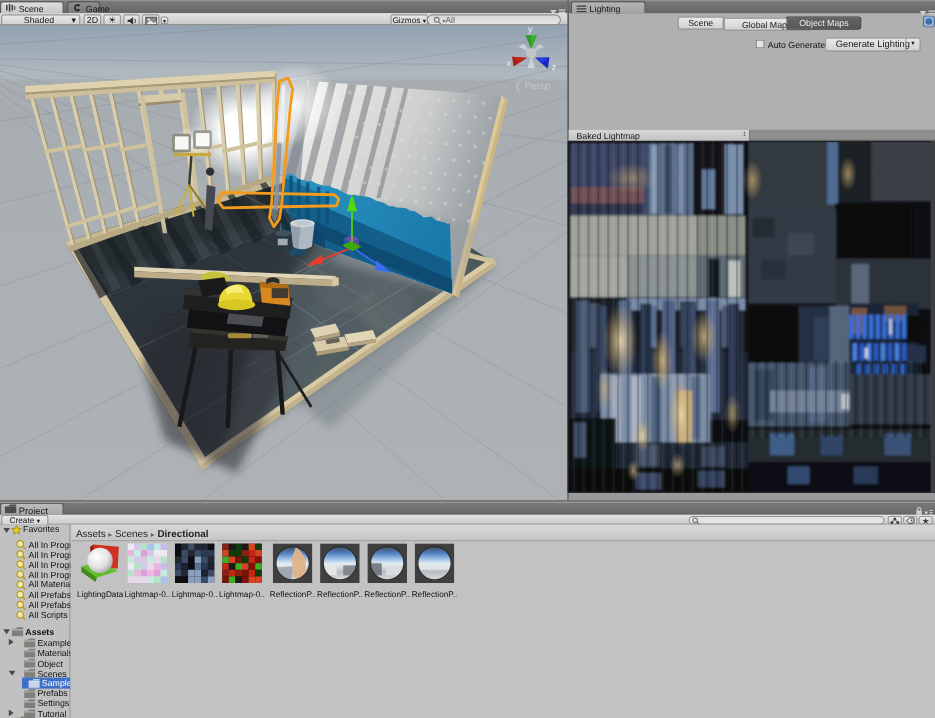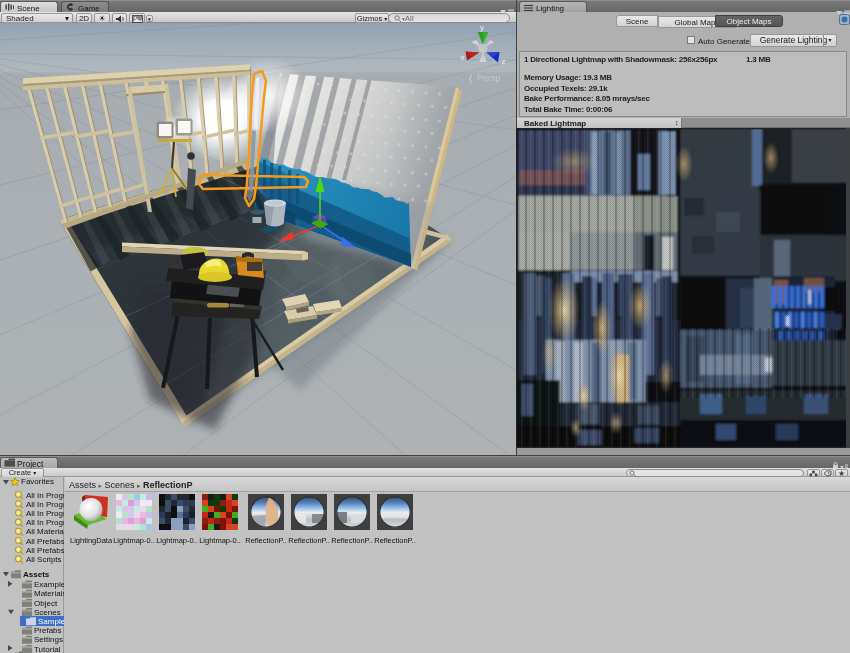--- a/index.html
+++ b/index.html
@@ -9,41 +9,41 @@
 padding:1.5px 4px 0 16px;border:1px solid #5a5a5a;border-bottom:none}
 .btn{position:absolute;background:linear-gradient(#e9e9e9,#d2d2d2);border:1px solid #979797;border-radius:2px;
 font-size:8px;color:#191919;text-align:center;line-height:9px}
 .trow{position:absolute;font-size:8px;color:#111;white-space:nowrap;line-height:9px}
 </style></head>
 <body>
 
 <div class="abs" style="left:0;top:0;width:516px;height:455px;background:#9aa4ae">
   <div class="tabstrip" style="left:0;top:0;width:516px;height:12px"></div>
   <div class="tab" style="left:0;width:58px;background:linear-gradient(#dedede,#c6c6c6)">Scene</div>
-  <div class="tab" style="left:61px;width:48px;background:linear-gradient(#8d8d8d,#7b7b7b);border-color:#555">Game</div>
+  <div class="tab" style="left:61px;width:30px;background:linear-gradient(#8d8d8d,#7b7b7b);border-color:#555">Game</div>
   <svg class="abs" style="left:5px;top:3px" width="9" height="8">
       <g fill="#3f3f3f">
         <rect x="0.5" y="1.5" width="1.4" height="5"></rect>
         <rect x="3" y="0.5" width="1.4" height="7"></rect>
         <rect x="5.5" y="1.5" width="1.4" height="5"></rect>
         <rect x="8" y="2.5" width="1.2" height="3.5"></rect>
       </g>
     </svg>
   <svg class="abs" style="left:66px;top:2.5px" width="8" height="8">
       <path d="M7.2,1.8 A3.4,3.4 0 1 0 7.2,6.2 L5.4,4.8 A1.4,1.4 0 1 1 5.4,3.2 Z" fill="#2e2e2e"></path>
     </svg>
   <div style="position:absolute;left:499px;top:2px;width:16px;height:8px"><svg width="16" height="8">
         <polygon points="1,2 7,2 4,6" fill="#cfcfcf"></polygon>
         <rect x="9" y="1.5" width="6" height="1.2" fill="#cfcfcf"></rect>
         <rect x="9" y="3.7" width="6" height="1.2" fill="#cfcfcf"></rect>
         <rect x="9" y="5.9" width="6" height="1.2" fill="#cfcfcf"></rect>
       </svg></div>
 
   <div class="abs" style="left:0;top:12px;width:516px;height:11px;background:linear-gradient(#e4e4e4,#c9c9c9);border-bottom:1px solid #8a8a8a"></div>
-  <div class="btn" style="left:1px;top:13px;width:72px;height:9.5px;text-align:left;padding-left:4px">Shaded<span style="float:right;margin-right:3px">▾</span></div>
+  <div class="btn" style="left:1px;top:13px;width:72px;height:9.5px;text-align:center;padding-left:4px">Shaded<span style="float:right;margin-right:3px">▾</span></div>
   <div class="btn" style="left:76px;top:13px;width:16px;height:9.5px">2D</div>
   <div class="btn" style="left:94px;top:13px;width:16px;height:9.5px">☀</div>
   <div class="btn" style="left:112px;top:13px;width:15px;height:9.5px"><svg width="10" height="8" style="margin-top:0.5px">
         <polygon points="1,3 3,3 6,0.5 6,7.5 3,5 1,5" fill="#333"></polygon>
         <path d="M7.5,2 q1.5,2 0,4" stroke="#333" fill="none" stroke-width="0.8"></path>
       </svg></div>
   <div class="btn" style="left:129px;top:13px;width:16px;height:9.5px"><svg width="11" height="8" style="margin-top:0.5px">
         <rect x="0.5" y="0.5" width="10" height="7" fill="#888" stroke="#3a3a3a" stroke-width="0.8"></rect>
         <polygon points="1,7 4.5,3.5 8,6 10,4.5 10,7" fill="#e8e8e8"></polygon>
         <circle cx="3.2" cy="2.8" r="1" fill="#f0f0f0"></circle>
@@ -442,31 +442,23 @@
   <div class="btn" style="left:198px;top:14.5px;width:68px;height:12px;line-height:11px;border-radius:0 3px 3px 0;background:linear-gradient(#646464,#565656);color:#eee;border-color:#3f3f3f">Object Maps</div>
   <svg class="abs" style="left:322px;top:14px" width="11" height="11">
       <rect x="0.5" y="0.5" width="10" height="10" rx="2" fill="#9ab4d4" stroke="#55708e"></rect>
       <circle cx="5.5" cy="5.5" r="3" fill="#3a6ea8"></circle>
     </svg>
 
   <div class="abs" style="left:170px;top:36px;width:8px;height:8px;background:#e6e6e6;border:1px solid #7d7d7d"></div>
   <div class="abs" style="left:181px;top:36.5px;font-size:8px;color:#131313">Auto Generate</div>
   <div class="btn" style="left:233px;top:34px;width:87px;height:12.5px;line-height:11px;font-size:8.5px">Generate Lighting<span style="position:absolute;right:0;top:0;width:13px;height:10.5px;border-left:1px solid #8f8f8f;font-size:6px;line-height:10px">▾</span></div>
 
-  <div class="abs" style="left:2px;top:51px;width:328px;height:66px;background:#bdbdbd;border:1px solid #898989;font-size:8px;font-weight:bold;color:#1d1d1d;letter-spacing:-0.2px">
-    <div class="abs" style="left:4px;top:2.5px">1 Directional Lightmap with Shadowmask: 256x256px</div>
-    <div class="abs" style="left:226px;top:2.5px">1.3 MB</div>
-    <div class="abs" style="left:4px;top:21px">Memory Usage: 19.3 MB</div>
-    <div class="abs" style="left:4px;top:31.5px">Occupied Texels: 29.1k</div>
-    <div class="abs" style="left:4px;top:42px">Bake Performance: 8.05 mrays/sec</div>
-    <div class="abs" style="left:4px;top:52.5px">Total Bake Time: 0:00:06</div>
-  </div>
 
   <div class="abs" style="left:0;top:118px;width:334px;height:10px;background:#8f8f8f;border-bottom:1px solid #6f6f6f"></div>
-  <div class="abs" style="left:0;top:118px;width:165px;height:10px;background:linear-gradient(#d6d6d6,#c2c2c2);border-right:1px solid #7a7a7a;font-size:8px;font-weight:bold;color:#1a1a1a;padding:1px 0 0 7px">Baked Lightmap<span style="position:absolute;left:158px;top:1px;font-size:7px">↕</span></div>
+  <div class="abs" style="left:0;top:118px;width:165px;height:10px;background:linear-gradient(#d6d6d6,#c2c2c2);border-right:1px solid #7a7a7a;font-size:8px;font-weight:normal;color:#1a1a1a;padding:1px 0 0 7px">Baked Lightmap<span style="position:absolute;left:158px;top:1px;font-size:7px">↕</span></div>
   <div class="abs" style="left:0;top:448px;width:334px;height:7px;background:#9a9a9a"></div>
 </div>
 <svg width="334" height="320" viewBox="0 0 334 320" style="position:absolute;left:516px;top:128px">
 <defs>
 <pattern id="vstr" width="9" height="9" patternUnits="userSpaceOnUse">
 <rect x="0" width="2" height="9" fill="#000" fill-opacity="0.22"></rect>
         <rect x="5" width="1.5" height="9" fill="#fff" fill-opacity="0.07"></rect>
 </pattern>
 <pattern id="dither" width="2" height="2" patternUnits="userSpaceOnUse">
 <rect width="1" height="1" fill="#000" fill-opacity="0.10"></rect>
@@ -642,21 +634,21 @@
         <line x1="4.5" y1="2" x2="7.2" y2="5" stroke="#444" stroke-width="0.7"></line>
       </svg></div>
   <div class="btn" style="left:821px;top:12.5px;width:13px;height:8.5px"><svg width="9" height="7">
         <path d="M1,3.5 L4,0.8 L8,1 L8,5 L4,6.2 Z" fill="none" stroke="#444" stroke-width="0.9"></path>
         <circle cx="5.8" cy="3" r="0.8" fill="#444"></circle>
       </svg></div>
   <div class="btn" style="left:835px;top:12.5px;width:13px;height:8.5px;color:#444;font-size:8px;line-height:8px">★</div>
 
   <div class="abs" style="left:0;top:21px;width:64px;height:177px;background:#c1c1c1;border-right:1px solid #999"></div>
 
-  <div class="abs" style="left:65px;top:21px;width:785px;height:15px;background:linear-gradient(#d8d8d8,#c6c6c6);border-bottom:1px solid #a2a2a2;font-size:9px;color:#222;padding:2.5px 0 0 4px">Assets <span style="color:#666;font-size:7px">▸</span> Scenes <span style="color:#666;font-size:7px">▸</span> <b>ReflectionP</b></div>
+  <div class="abs" style="left:65px;top:21px;width:785px;height:15px;background:linear-gradient(#d8d8d8,#c6c6c6);border-bottom:1px solid #a2a2a2;font-size:9px;color:#222;padding:2.5px 0 0 4px">Assets <span style="color:#666;font-size:7px">▸</span> Scenes <span style="color:#666;font-size:7px">▸</span> <b>Directional</b></div>
 </div>
 <svg width="64" height="177" viewBox="0 0 64 177" style="position:absolute;left:0;top:476px">
     <polygon points="3.0,4.0 9.0,4.0 6.0,8.5" fill="#4a4a4a"></polygon>
     <polygon points="15.0,1.5 16.2,4.4 19.3,4.6 16.9,6.6 17.6,9.6 15.0,8.0 12.4,9.6 13.1,6.6 10.7,4.6 13.8,4.4" fill="#f2cd0e" stroke="#8a7a10" stroke-width="0.6"></polygon>
     <circle cx="18.4" cy="18.4" r="2.9" fill="#f4e9a8" stroke="#b89a18" stroke-width="1.1"></circle>
     <line x1="20.6" y1="20.6" x2="23" y2="23.0" stroke="#b89a18" stroke-width="1.3"></line>
     <circle cx="18.4" cy="27.599999999999987" r="2.9" fill="#f4e9a8" stroke="#b89a18" stroke-width="1.1"></circle>
     <line x1="20.6" y1="29.79999999999999" x2="23" y2="32.19999999999999" stroke="#b89a18" stroke-width="1.3"></line>
     <circle cx="18.4" cy="36.799999999999976" r="2.9" fill="#f4e9a8" stroke="#b89a18" stroke-width="1.1"></circle>
     <line x1="20.6" y1="38.99999999999998" x2="23" y2="41.39999999999998" stroke="#b89a18" stroke-width="1.3"></line>

